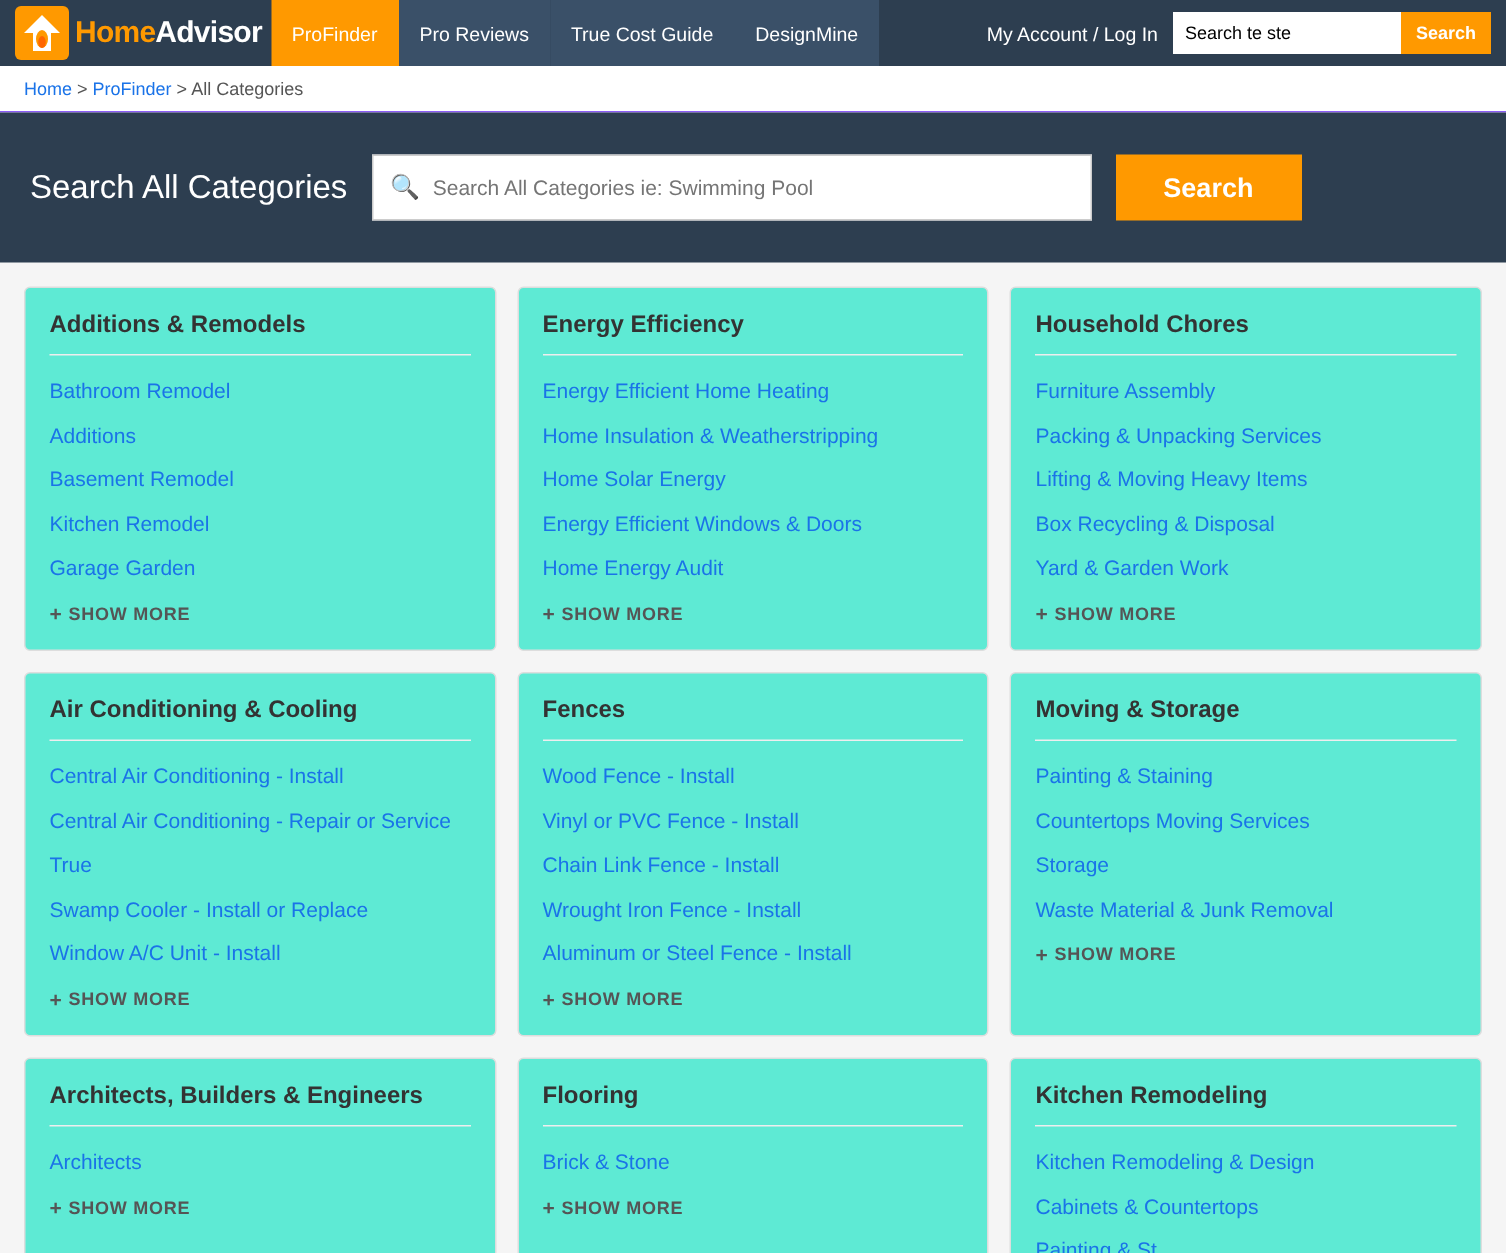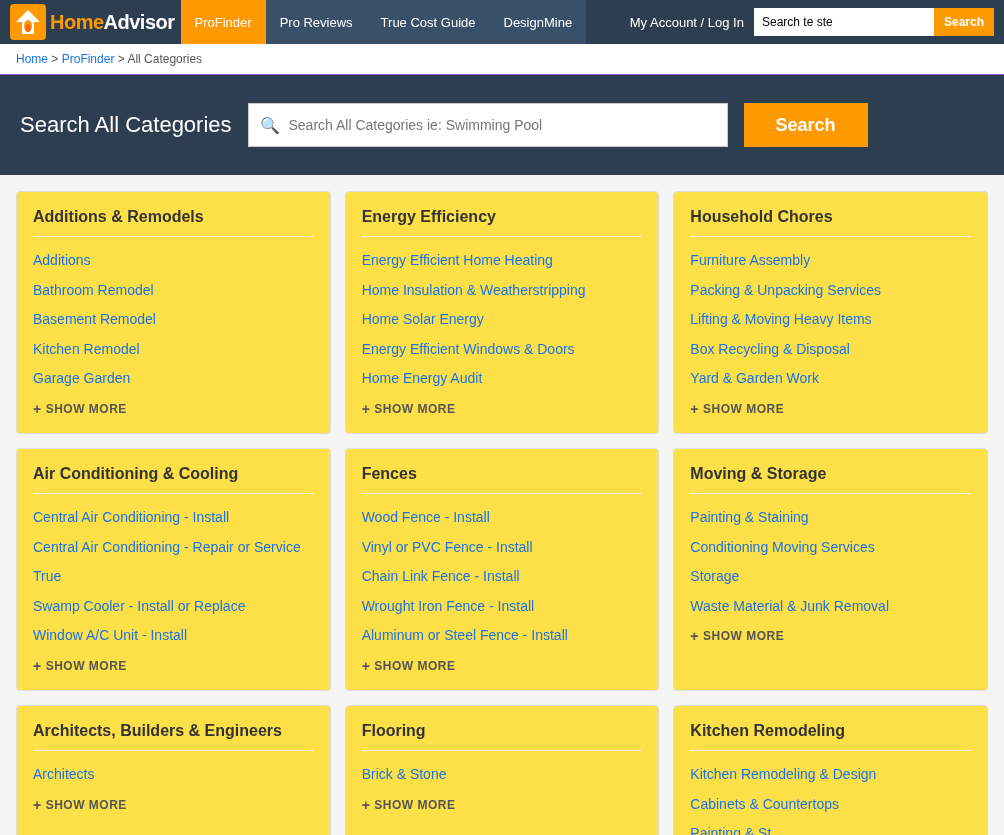--- a/index.html
+++ b/index.html
@@ -49,21 +49,21 @@
       font-size: 13px;
       margin-right: 10px;
       cursor: pointer;
       text-decoration: none;
     }
     .nav-search-wrap {
       display: flex;
       align-items: center;
     }
     .nav-search-input {
-      width: 180px;
+      width: 152px;
       height: 28px;
       border: none;
       padding: 0 8px;
       font-size: 12px;
       outline: none;
     }
     .nav-search-btn {
       background: #f90;
       color: white;
       border: none;
@@ -136,21 +136,21 @@
     .main-content {
       padding: 16px;
       display: grid;
       grid-template-columns: 1fr 1fr 1fr;
       gap: 14px;
       max-width: 1004px;
     }
 
     
     .category-card {
-      background: #fde047;
+      background: #5eead4;
       border: 1px solid #ddd;
       border-radius: 4px;
       padding: 16px;
     }
     .category-card h2 {
       font-size: 16px;
       font-weight: bold;
       color: #333;
       margin-bottom: 14px;
       padding-bottom: 10px;
@@ -225,26 +225,26 @@
     <input type="text" placeholder="Search All Categories ie: Swimming Pool" style="">
   </div>
   <button class="search-go-btn">Search</button>
 </div>
 
 <div class="main-content" id="categories-grid">
 <div class="category-card">
       <h2>Additions &amp; Remodels</h2>
       <ul>
         <li>
+          <a href="#">Bathroom Remodel</a>
+        </li>
+        <li>
           <a href="#">Additions</a>
         </li>
         <li>
-          <a href="#">Bathroom Remodel</a>
-        </li>
-        <li>
           <a href="#">Basement Remodel</a>
         </li>
         <li>
           <a href="#">Kitchen Remodel</a>
         </li>
         <li>
           <a href="#">Garage Garden</a>
         </li>
       </ul>
       <div class="show-more">
@@ -348,21 +348,21 @@
         <span>SHOW MORE</span>
       </div>
     </div>
     <div class="category-card">
       <h2>Moving &amp; Storage</h2>
       <ul>
         <li>
           <a href="#">Painting &amp; Staining</a>
         </li>
         <li>
-          <a href="#">Conditioning Moving Services</a>
+          <a href="#">Countertops Moving Services</a>
         </li>
         <li>
           <a href="#">Storage</a>
         </li>
         <li>
           <a href="#">Waste Material &amp; Junk Removal</a>
         </li>
       </ul>
       <div class="show-more">
         <span class="plus">+</span> 

